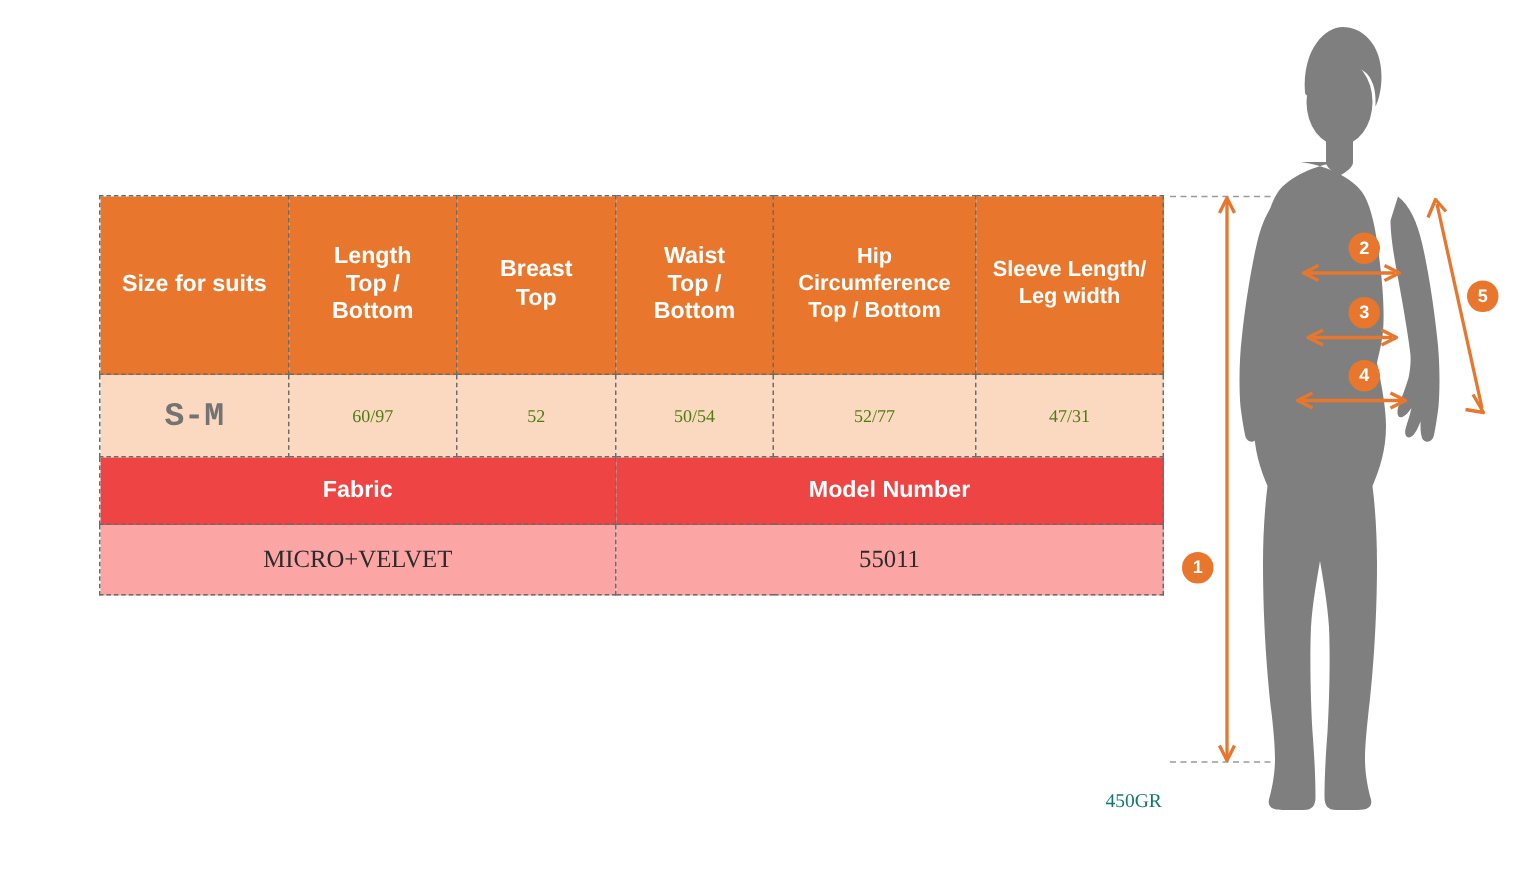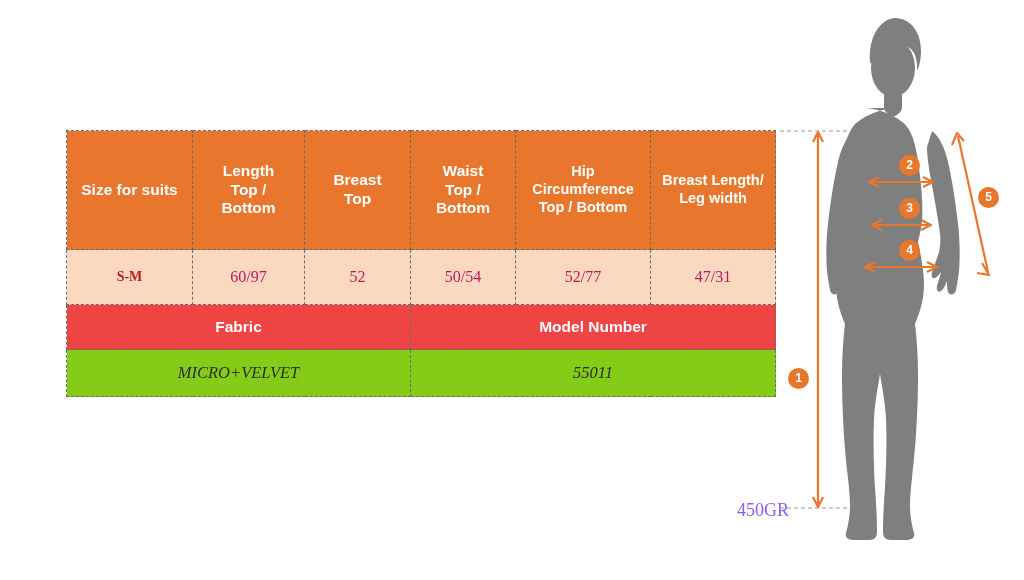--- a/index.html
+++ b/index.html
@@ -46,54 +46,53 @@
     font-size: 15.5px;
     line-height: 1.22;
     height: 118px;
     padding: 4px 4px;
   }
   .hdr-row td.small-hdr {
     font-size: 14.5px;
   }
   .data-row td {
     background: #FBD9C0;
-    color: #be185d;
+    color: #4d7c0f;
     height: 54px;
-    font-size: 16px;
+    font-size: 12px;
     font-family: "Liberation Serif", serif;
   }
   .data-row td.rowlabel {
     font-weight: bold;
-    font-size: 14px;
-    font-family: Liberation Serif, serif;
-    color: #b91c1c;
+    font-size: 22px;
+    font-family: Liberation Mono, monospace;
+    color: #737373;
   }
   .sub-hdr td {
     background: #ef4444;
     color: #ffffff;
     font-weight: bold;
     font-size: 15.5px;
     height: 44px;
   }
   .sub-val td {
-    background: #84cc16;
+    background: #fca5a5;
     color: #2b2b2b;
     font-size: 16.5px;
     font-family: "Liberation Serif", serif;
     height: 46px;
-    font-style: italic;
   }
 
   
   .weight-label {
     position: absolute;
     left: 737px;
-    top: 500px;
-    font-size: 18px;
-    color: #8b5cf6;
+    top: 526px;
+    font-size: 13px;
+    color: #0f766e;
     font-family: "Liberation Serif", serif;
   }
 
   
   .figure-area {
     position: absolute;
     left: 780px;
     top: 0px;
     width: 244px;
     height: 580px;
@@ -154,21 +153,21 @@
             <div>Waist</div>
             <div>Top /</div>
             <div>Bottom</div>
           </td>
           <td class="small-hdr">
             <div>Hip</div>
             <div>Circumference</div>
             <div>Top / Bottom</div>
           </td>
           <td class="small-hdr">
-            <div>Breast Length/</div>
+            <div>Sleeve Length/</div>
             <div>Leg width</div>
           </td>
         </tr>
 
         <tr class="data-row">
           <td class="rowlabel">S-M</td>
           <td>60/97</td>
           <td>52</td>
           <td>50/54</td>
           <td>52/77</td>

